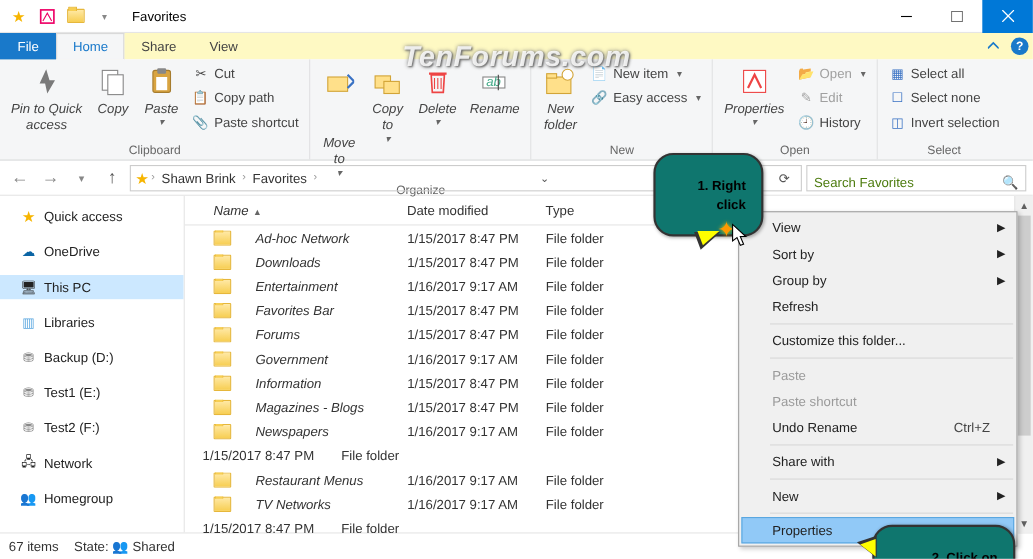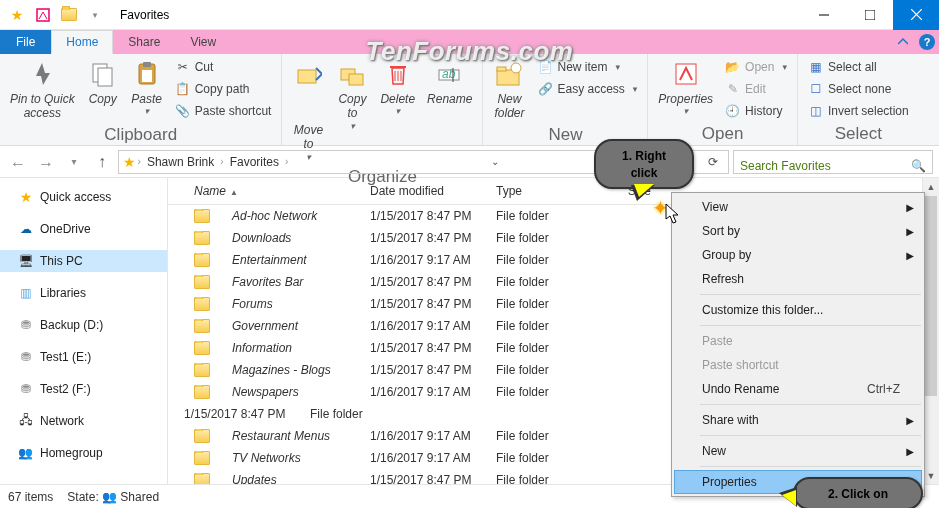--- a/index.html
+++ b/index.html
@@ -8,34 +8,34 @@
 
 .titlebar { height: 30px; background: #fff; display: flex; align-items: center; border-bottom: 1px solid #e5e5e5; }
 .titlebar .qat { display: flex; align-items: center; padding: 0 6px; gap: 4px; }
 .titlebar .qat-icon { width: 22px; height: 22px; display: flex; align-items: center; justify-content: center; }
 .titlebar .title { flex: 1; padding-left: 8px; color: #000; }
 .titlebar .win-controls { display: flex; }
 .titlebar .win-btn { width: 46px; height: 30px; display: flex; align-items: center; justify-content: center; color: #000; }
 .titlebar .win-btn.close { background: #0078d7; color: #fff; width: 46px; }
 
 
-.menubar { height: 24px; display: flex; align-items: stretch; background: #f9a8d4; justify-content: flex-end; }
+.menubar { height: 24px; display: flex; align-items: stretch; background: #fef9c3; justify-content: flex-end; }
 .menubar .file-tab { background: #1979ca; color: #fff; padding: 0 16px; display: flex; align-items: center; font-size: 12px; }
 .menubar .tab { padding: 0 14px; display: flex; align-items: center; color: #444; border: 1px solid transparent; }
 .menubar .tab.active { border: 1px solid #d9d9d9; border-bottom-color: #f5f6f7; background: #f5f6f7; color: #1979ca; }
 .menubar .spacer { flex: 1; }
 .menubar .expand { width: 24px; display: flex; align-items: center; justify-content: center; color: #1979ca; }
 .menubar .help { width: 24px; display: flex; align-items: center; justify-content: center; }
 .help-circle { width: 16px; height: 16px; border-radius: 50%; background: #1979ca; color: #fff; display: flex; align-items: center; justify-content: center; font-size: 11px; font-weight: bold; }
 
 
 .ribbon { height: 92px; background: #f5f6f7; border-bottom: 1px solid #dadbdc; display: flex; }
 .rgroup { border-right: 1px solid #e1e2e3; display: flex; flex-direction: column; padding: 2px 4px 0; }
 .rgroup .items { flex: 1; display: flex; align-items: flex-start; }
-.rgroup .label { text-align: center; color: #666; font-size: 17px; padding: 2px 0; }
+.rgroup .label { text-align: center; color: #666; font-size: 11px; padding: 2px 0; }
 .rbtn-lg { display: flex; flex-direction: column; align-items: center; padding: 2px 6px; min-width: 44px; text-align: center; color: #444; line-height: 1.2; font-style: italic; }
 .rbtn-lg .ic { width: 32px; height: 32px; display: flex; align-items: center; justify-content: center; margin-bottom: 2px; }
 .rbtn-sm { display: flex; align-items: center; padding: 2px 6px; color: #444; gap: 4px; height: 22px; }
 .rbtn-sm .ic { width: 16px; height: 16px; display: flex; align-items: center; justify-content: center; }
 .rcol { display: flex; flex-direction: column; }
 .arrow-down { font-size: 9px; color: #666; }
 
 
 .navbar { height: 32px; display: flex; align-items: center; padding: 2px 6px; gap: 4px; border-bottom: 1px solid #e5e5e5; }
 .nav-arrow { width: 24px; height: 24px; display: flex; align-items: center; justify-content: center; color: #888; font-size: 16px; }
@@ -76,21 +76,21 @@
 
 .ctxmenu { position: absolute; left: 671px; top: 192px; width: 254px; background: #f0f0f0; border: 1px solid #a0a0a0; box-shadow: 2px 2px 4px rgba(0,0,0,0.2); padding: 2px; }
 .ctxmenu .mi { display: flex; align-items: center; padding: 5px 24px 5px 28px; color: #222; position: relative; }
 .ctxmenu .mi.disabled { color: #9a9a9a; }
 .ctxmenu .mi.hover { background: #91c9f7; border: 1px solid #5aa7e0; padding: 4px 23px 4px 27px; }
 .ctxmenu .mi .sub { position: absolute; right: 8px; font-size: 10px; }
 .ctxmenu .mi .shortcut { position: absolute; right: 22px; color: #444; }
 .ctxmenu .sep { height: 1px; background: #d7d7d7; margin: 3px 1px 3px 26px; }
 
 
-.callout { position: absolute; background: #737373; border: 2px solid #333; border-radius: 18px; padding: 6px 14px; font-weight: bold; font-size: 14px; color: #000; box-shadow: 1px 1px 3px rgba(0,0,0,0.3); text-align: center; line-height: 1.2; }
+.callout { position: absolute; background: #0f766e; border: 2px solid #333; border-radius: 18px; padding: 19px 14px; font-weight: bold; font-size: 14px; color: #000; box-shadow: 1px 1px 3px rgba(0,0,0,0.3); text-align: right; line-height: 1.2; }
 .callout .tail { position: absolute; width: 0; height: 0; }
 .callout1 { left: 594px; top: 139px; width: 100px; }
 .callout1 .tail { bottom: -14px; left: 35px; border-left: 6px solid transparent; border-right: 18px solid transparent; border-top: 16px solid #333; }
 .callout1 .tail::after { content: ""; position: absolute; top: -17px; left: -3px; border-left: 5px solid transparent; border-right: 15px solid transparent; border-top: 13px solid #ffff00; }
 .callout2 { left: 793px; top: 477px; width: 130px; }
 .callout2 .tail { left: -16px; top: 8px; border-top: 6px solid transparent; border-bottom: 14px solid transparent; border-right: 18px solid #333; }
 .callout2 .tail::after { content: ""; position: absolute; left: 3px; top: -3px; border-top: 5px solid transparent; border-bottom: 11px solid transparent; border-right: 14px solid #ffff00; }
 
 
 .watermark { position: absolute; top: 36px; left: 50%; transform: translateX(-50%); color: rgba(255,255,255,0.85); font-size: 26px; font-weight: bold; font-style: italic; text-shadow: 0 0 4px #888, 1px 1px 2px #555; pointer-events: none; letter-spacing: 0.5px; }
@@ -521,24 +521,20 @@
         <div class="row">
           <div class="cell name c-name" style="margin-left:10px;">
             <span class="folder-ic"></span>
             <span>TV Networks</span>
           </div>
           <div class="cell c-date">1/16/2017 9:17 AM</div>
           <div class="cell c-type">File folder</div>
           <div class="cell c-size"></div>
         </div>
         <div class="row">
-          <div class="cell name c-name" style="margin-left:10px;">
-            <span class="folder-ic"></span>
-            <span>Updates</span>
-          </div>
           <div class="cell c-date">1/15/2017 8:47 PM</div>
           <div class="cell c-type">File folder</div>
           <div class="cell c-size"></div>
         </div>
       </div>
     <div class="vscroll">
       <div class="arr up">▲</div>
       <div class="thumb"></div>
       <div class="arr dn">▼</div>
     </div>

